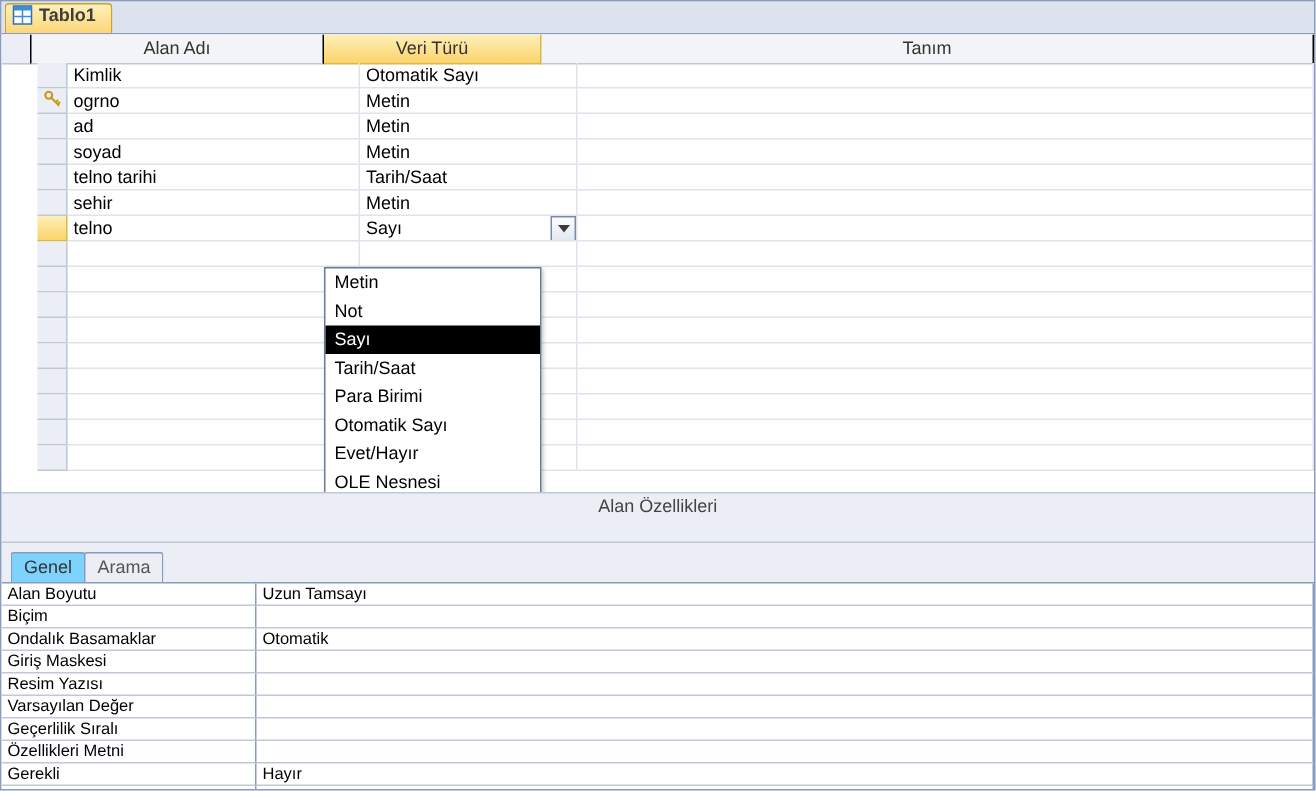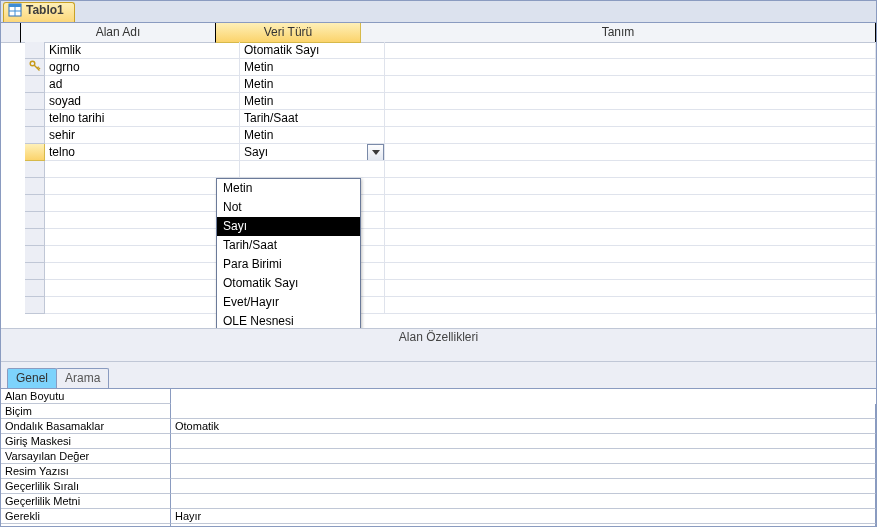--- a/index.html
+++ b/index.html
@@ -347,47 +347,48 @@
 <div class="props-area">
   <div>
     <div class="prop-tabs">
       <div class="prop-tab">Genel</div>
       <div class="prop-tab inactive">Arama</div>
     </div>
     <div class="prop-grid">
       <div id="prop-rows">
           <div class="prop-row">
             <div class="prop-label">Alan Boyutu</div>
+            <div class="prop-val">Uzun Tamsayı</div>
           </div>
           <div class="prop-row">
             <div class="prop-label">Biçim</div>
             <div class="prop-val"></div>
           </div>
           <div class="prop-row">
             <div class="prop-label">Ondalık Basamaklar</div>
             <div class="prop-val">Otomatik</div>
           </div>
           <div class="prop-row">
             <div class="prop-label">Giriş Maskesi</div>
             <div class="prop-val"></div>
           </div>
           <div class="prop-row">
+            <div class="prop-label">Resim Yazısı</div>
+            <div class="prop-val"></div>
+          </div>
+          <div class="prop-row">
             <div class="prop-label">Varsayılan Değer</div>
             <div class="prop-val"></div>
           </div>
           <div class="prop-row">
-            <div class="prop-label">Resim Yazısı</div>
-            <div class="prop-val"></div>
-          </div>
-          <div class="prop-row">
             <div class="prop-label">Geçerlilik Sıralı</div>
             <div class="prop-val"></div>
           </div>
           <div class="prop-row">
-            <div class="prop-label">Geçerlilik Metni</div>
+            <div class="prop-label">Özellikleri Metni</div>
             <div class="prop-val"></div>
           </div>
           <div class="prop-row">
             <div class="prop-label">Gerekli</div>
             <div class="prop-val">Hayır</div>
           </div>
           <div class="prop-row">
             <div class="prop-label">Sıralı</div>
             <div class="prop-val">Hayır</div>
           </div>

